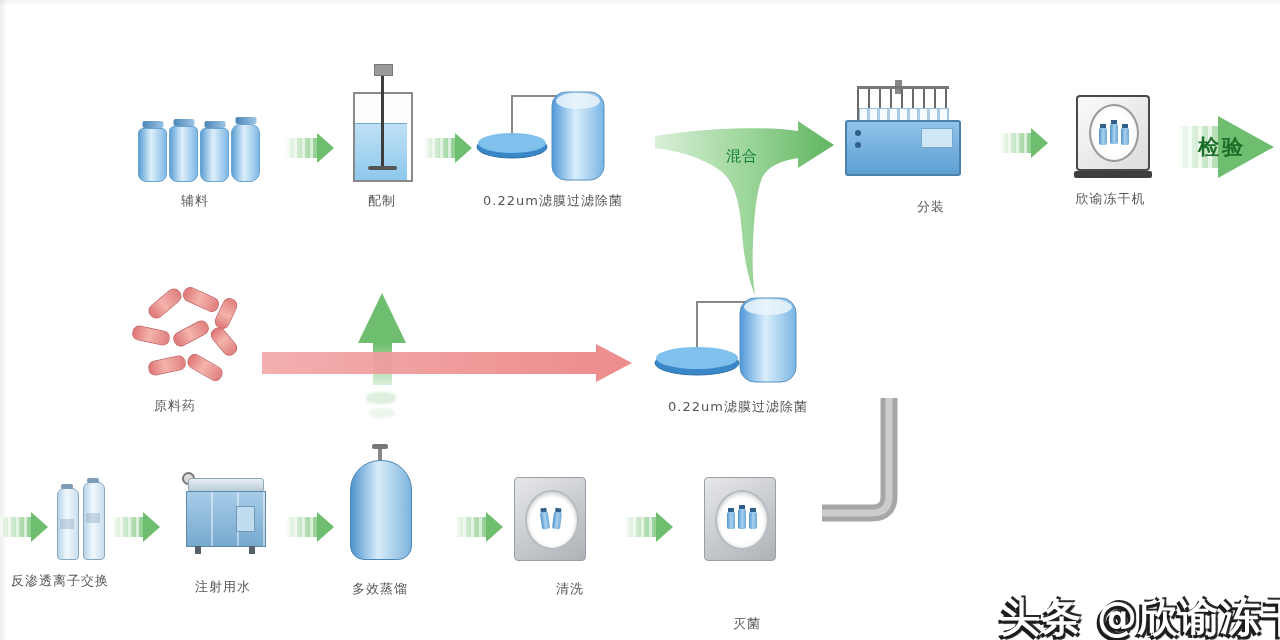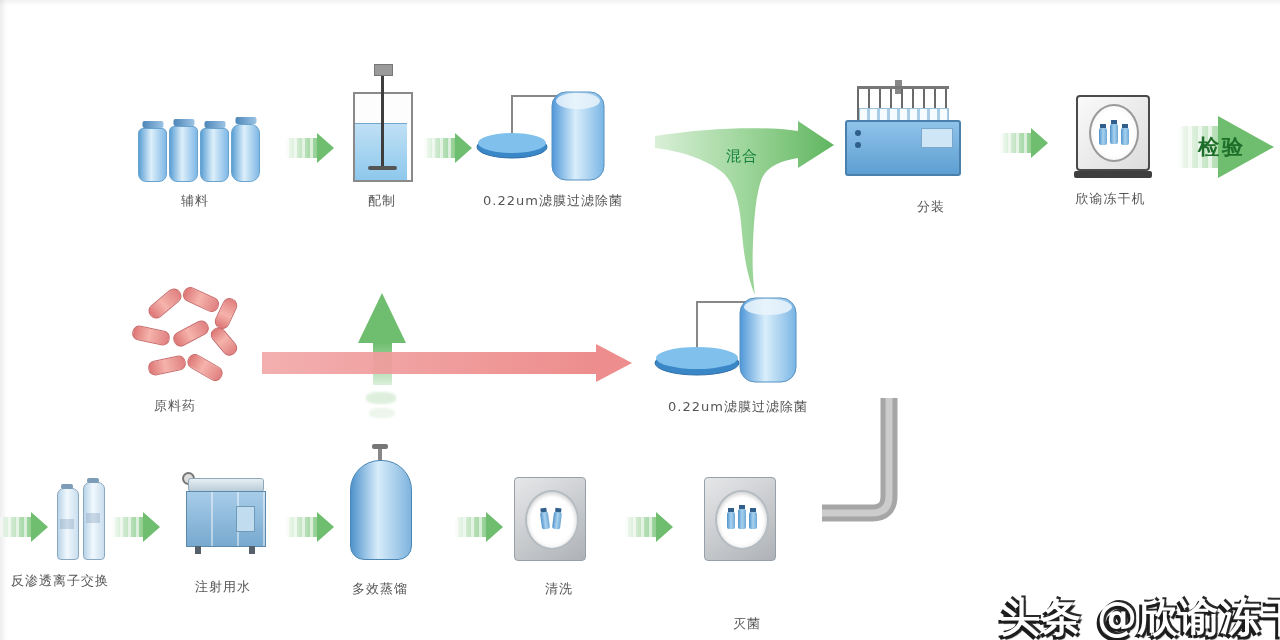--- a/index.html
+++ b/index.html
@@ -324,21 +324,21 @@
     <div class="tail"></div>
       <div class="head"></div>
   </div>
 
   <div class="portbox" style="left:514px;top:477px;">
     <div class="circle">
       <div class="mini-vial" style="left:14px;top:20px;transform:rotate(-8deg);"></div>
       <div class="mini-vial" style="left:26px;top:20px;transform:rotate(7deg);"></div>
     </div>
   </div>
-  <div class="lbl" style="left:514px;top:580px;width:90px;">清洗</div>
+  <div class="lbl" style="left:525px;top:580px;width:90px;">清洗</div>
 
   <div class="arrow-r" style="left:625px;top:512px;">
     <div class="tail"></div>
       <div class="head"></div>
   </div>
 
   <div class="portbox" style="left:704px;top:477px;">
     <div class="circle">
       <div class="mini-vial" style="left:10px;top:20px;"></div>
       <div class="mini-vial" style="left:21px;top:17px;height:20px;"></div>

